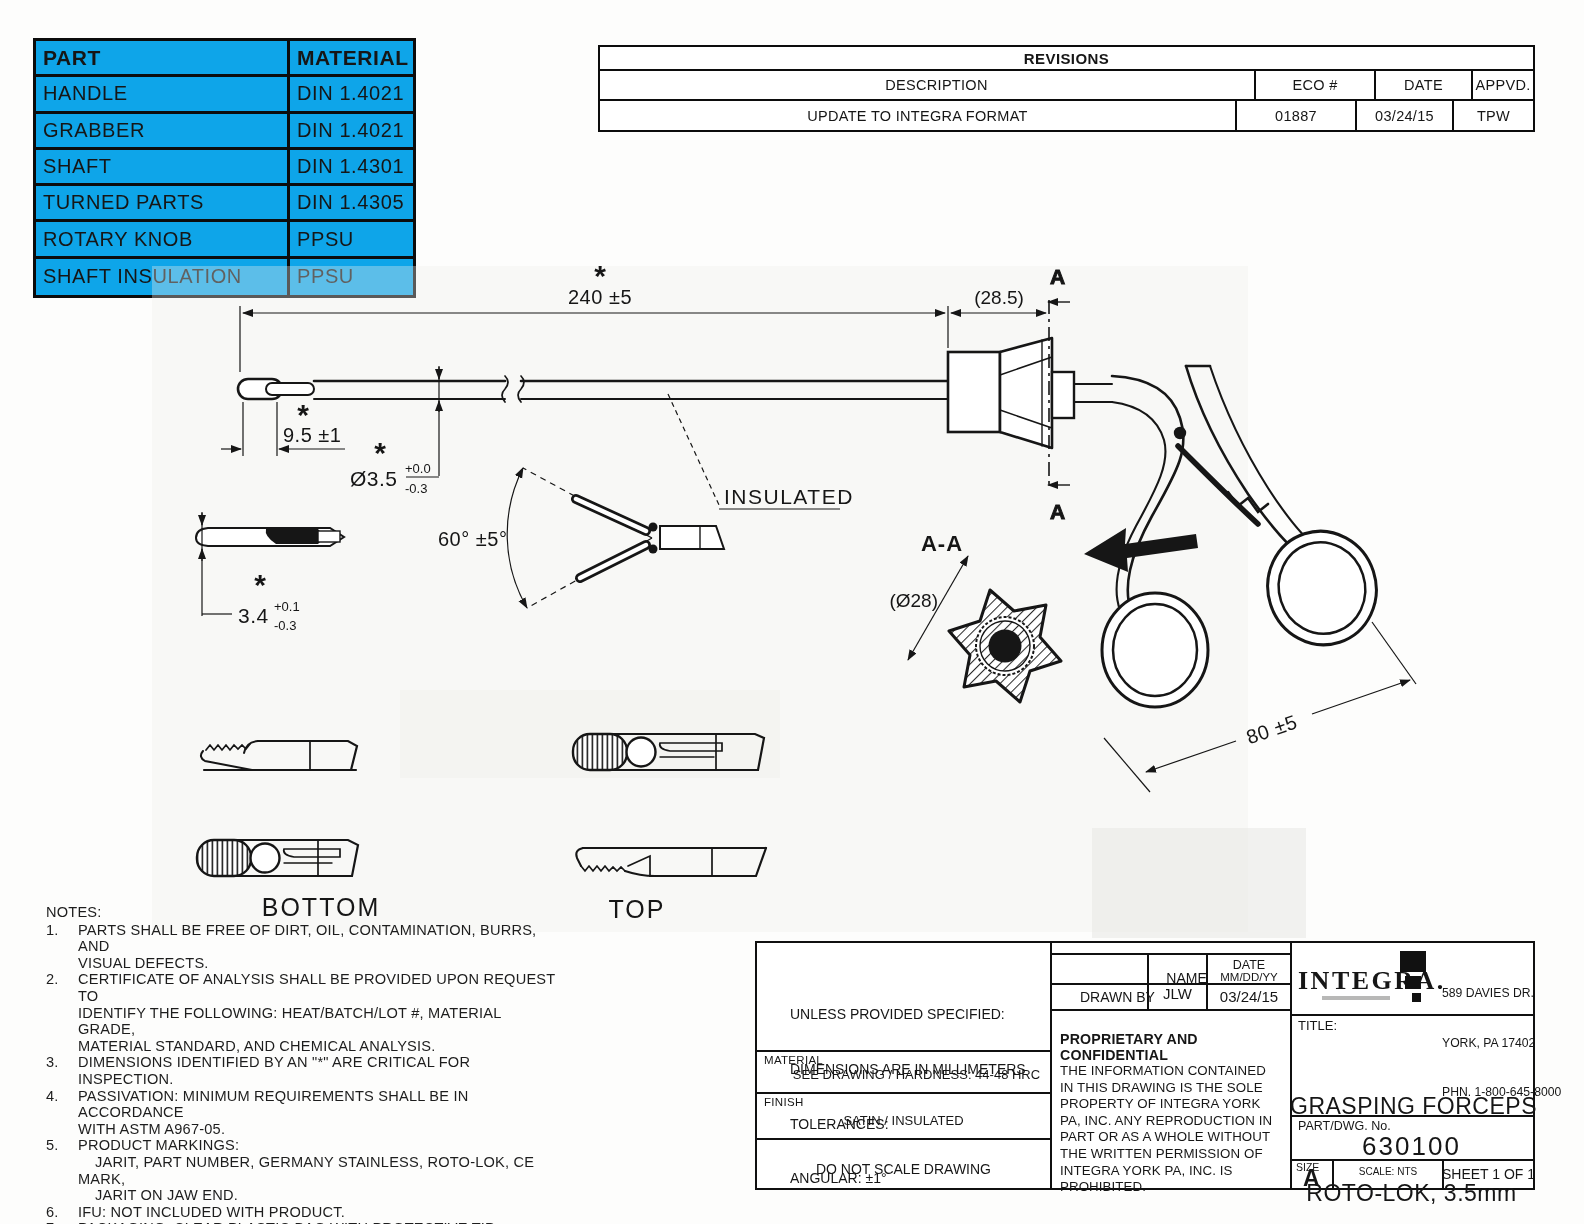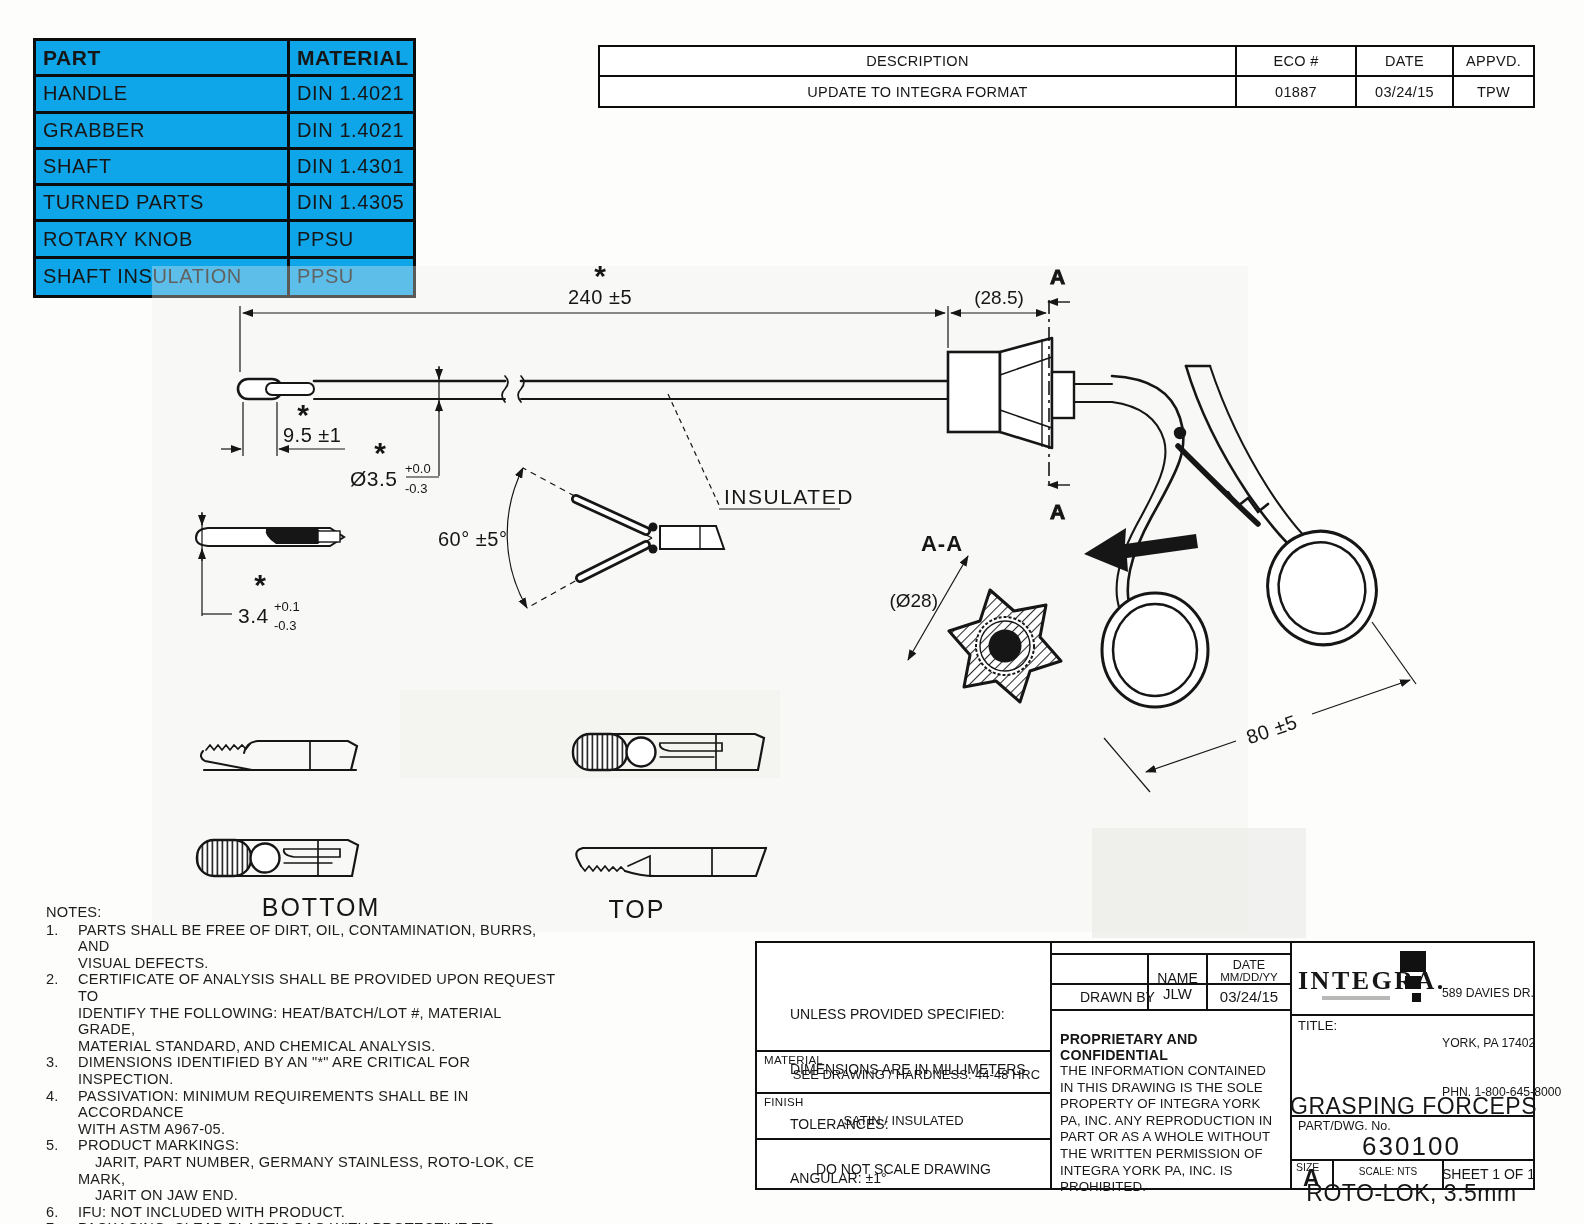--- a/index.html
+++ b/index.html
@@ -22,21 +22,21 @@
     font-size:20px;letter-spacing:.6px;white-space:nowrap;overflow:hidden;
   }
   .pm-cell.last-col{border-right:none;}
   .pm-cell.last-row{border-bottom:none;}
   .pm-cell.hdr{font-weight:bold;font-size:21px;}
   
   .rev-table{left:598px;top:45px;width:933px;background:#fff;border:2px solid #0c0c0c;}
   .rev-title{height:22px;border-bottom:2px solid #0c0c0c;display:flex;align-items:center;justify-content:center;
     font-weight:bold;font-size:15px;letter-spacing:.4px;}
   .rev-row{display:flex;height:28px;}
-  .rev-row.hdr{border-bottom:2px solid #0c0c0c;}
+  .rev-row.hdr{border-bottom:2px solid #0c0c0c;padding-left:19px;}
   .rev-row.data{height:29px;}
   .rev-cell{display:flex;align-items:center;justify-content:center;font-size:14.5px;letter-spacing:.3px;
     border-right:2px solid #0c0c0c;}
   .rev-cell.c1{width:635px;}
   .rev-cell.c2{width:118px;}
   .rev-cell.c3{width:95px;}
   .rev-cell.c4{flex:1;border-right:none;}
   
   .notes{left:46px;top:904px;width:510px;font-size:14.6px;line-height:16.6px;color:#1d1d1d;letter-spacing:.2px;}
   .notes-title{margin-bottom:1px;}
@@ -72,20 +72,21 @@
   <div class="pm-cell last-col">DIN 1.4301</div>
   <div class="pm-cell">TURNED PARTS</div>
   <div class="pm-cell last-col">DIN 1.4305</div>
   <div class="pm-cell">ROTARY KNOB</div>
   <div class="pm-cell last-col">PPSU</div>
   <div class="pm-cell last-row">SHAFT INSULATION</div>
   <div class="pm-cell last-col last-row">PPSU</div>
 </div>
 
 <div class="abs rev-table">
+  <div class="rev-title">REVISIONS</div>
   <div class="rev-row hdr">
     <div class="rev-cell c1">DESCRIPTION</div>
     <div class="rev-cell c2">ECO #</div>
     <div class="rev-cell c3">DATE</div>
     <div class="rev-cell c4">APPVD.</div>
   </div>
   <div class="rev-row data">
     <div class="rev-cell c1">UPDATE TO INTEGRA FORMAT</div>
     <div class="rev-cell c2">01887</div>
     <div class="rev-cell c3">03/24/15</div>
@@ -365,21 +366,21 @@
   </div>
 
   <div class="tb-text tb-small" style="left:7px;top:111px">MATERIAL</div>
   <div class="tb-text" style="left:0;top:124px;width:319px;text-align:center;font-size:13px">SEE DRAWING / HARDNESS: 44-48 HRC</div>
 
   <div class="tb-text tb-small" style="left:7px;top:153px">FINISH</div>
   <div class="tb-text" style="left:0;top:170px;width:293px;text-align:center;font-size:13px">SATIN / INSULATED</div>
 
   <div class="tb-text" style="left:0;top:218px;width:293px;text-align:center;font-size:14px">DO NOT SCALE DRAWING</div>
 
-  <div class="tb-text" style="left:392px;top:27px;width:57px;text-align:center;font-size:14px">NAME</div>
+  <div class="tb-text" style="left:392px;top:27px;width:75px;text-align:center;font-size:14px">NAME</div>
   <div class="tb-text" style="left:451px;top:15px;width:82px;text-align:center;font-size:12.5px">DATE</div>
   <div class="tb-text" style="left:451px;top:28px;width:82px;text-align:center;font-size:11.5px">MM/DD/YY</div>
   <div class="tb-text" style="left:323px;top:46px;font-size:14px">DRAWN BY</div>
   <div class="tb-text" style="left:392px;top:42px;width:57px;text-align:center;font-size:15px">JLW</div>
   <div class="tb-text" style="left:451px;top:45px;width:82px;text-align:center;font-size:15px">03/24/15</div>
 
   <div class="tb-text" style="left:303px;top:88px;width:222px;white-space:normal">
     <div class="prop-title">PROPRIETARY AND CONFIDENTIAL</div>
     <div class="prop-body">THE INFORMATION CONTAINED IN THIS DRAWING IS THE SOLE PROPERTY OF INTEGRA YORK PA, INC.  ANY REPRODUCTION IN PART OR AS A WHOLE WITHOUT THE WRITTEN PERMISSION OF INTEGRA YORK PA, INC. IS PROHIBITED.</div>
   </div>

